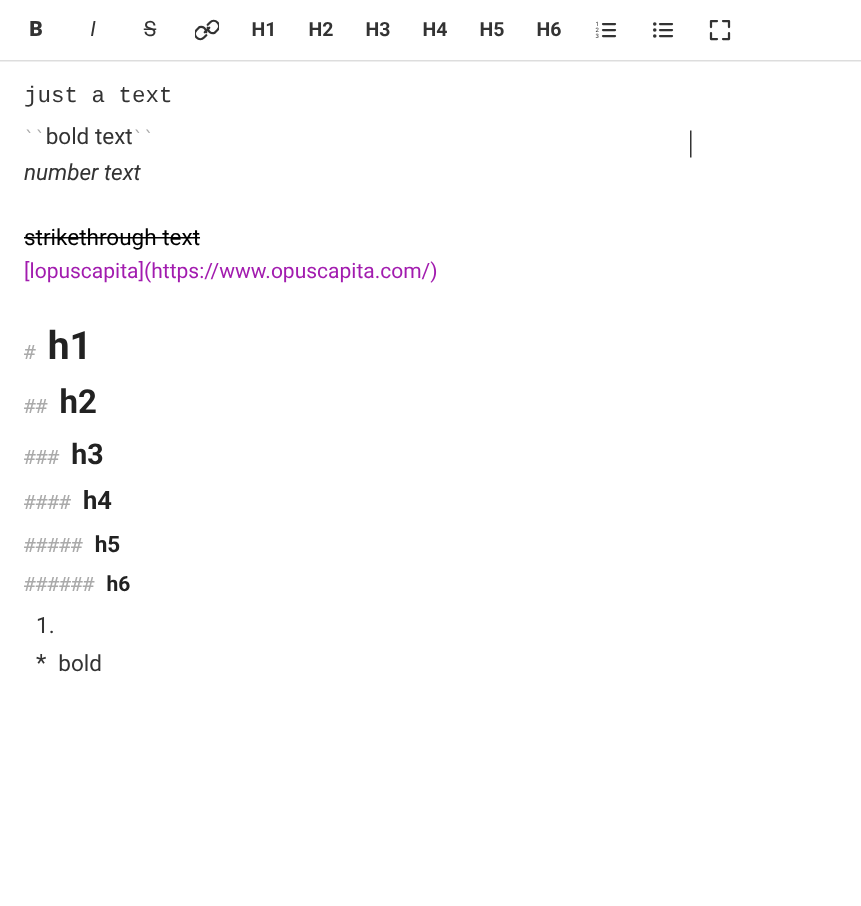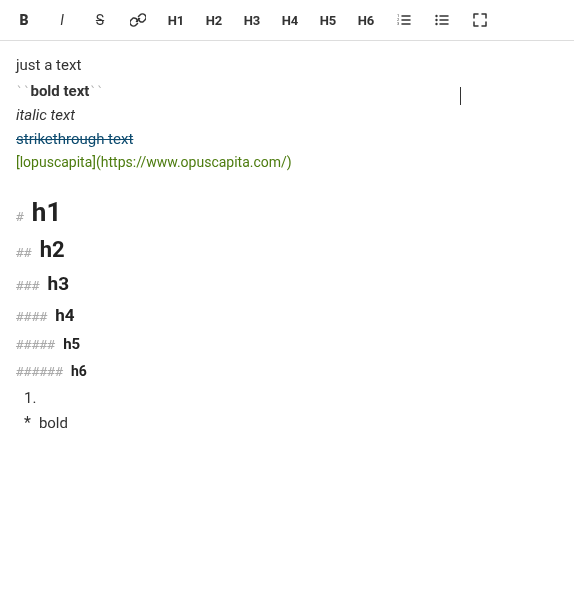--- a/index.html
+++ b/index.html
@@ -60,25 +60,25 @@
       50% { opacity: 0; }
     }
 
     .line {
       min-height: 22px;
       line-height: 1.6;
       font-size: 15px;
       color: #333;
     }
 
-    .line-just-text { margin-bottom: 2px; }
-    .line-strike { text-decoration: line-through; color: #0c4a6e; }
+    .line-just-text { margin-bottom: 2px; font-family: Liberation Mono, monospace; }
+    .line-strike { text-decoration: line-through; color: #000000; margin-top: 19px; }
 
     .line-link {
-      color: #4d7c0f;
+      color: #a21caf;
       font-size: 14px;
       margin-bottom: 24px;
     }
 
     .heading-block {
       display: flex;
       align-items: baseline;
       gap: 8px;
       margin: 10px 0;
     }
@@ -123,21 +123,21 @@
       font-size: 15px;
       color: #333;
     }
 
     .bullet-item .bullet {
       font-size: 16px;
       color: #333;
     }
 
     .bold-inline {
-      font-weight: bold;
+      font-weight: normal;
     }
 
     .quote-marks {
       color: #aaa;
       font-family: monospace;
       font-size: 12px;
     }
   </style>
 </head>
 <body>
@@ -199,21 +199,21 @@
 
   <div class="line line-just-text">
     <span>just a text</span>
   </div>
 
   <div class="line">
     <span class="quote-marks">``</span><span class="bold-inline">bold text</span><span class="quote-marks">``</span>
   </div>
 
   <div class="line">
-    <em>italic text</em>
+    <em>number text</em>
   </div>
 
   <div class="line line-strike">
     <span>strikethrough text</span>
   </div>
 
   <div class="line line-link">
     <span>[lopuscapita](https://www.opuscapita.com/)</span>
   </div>
 

